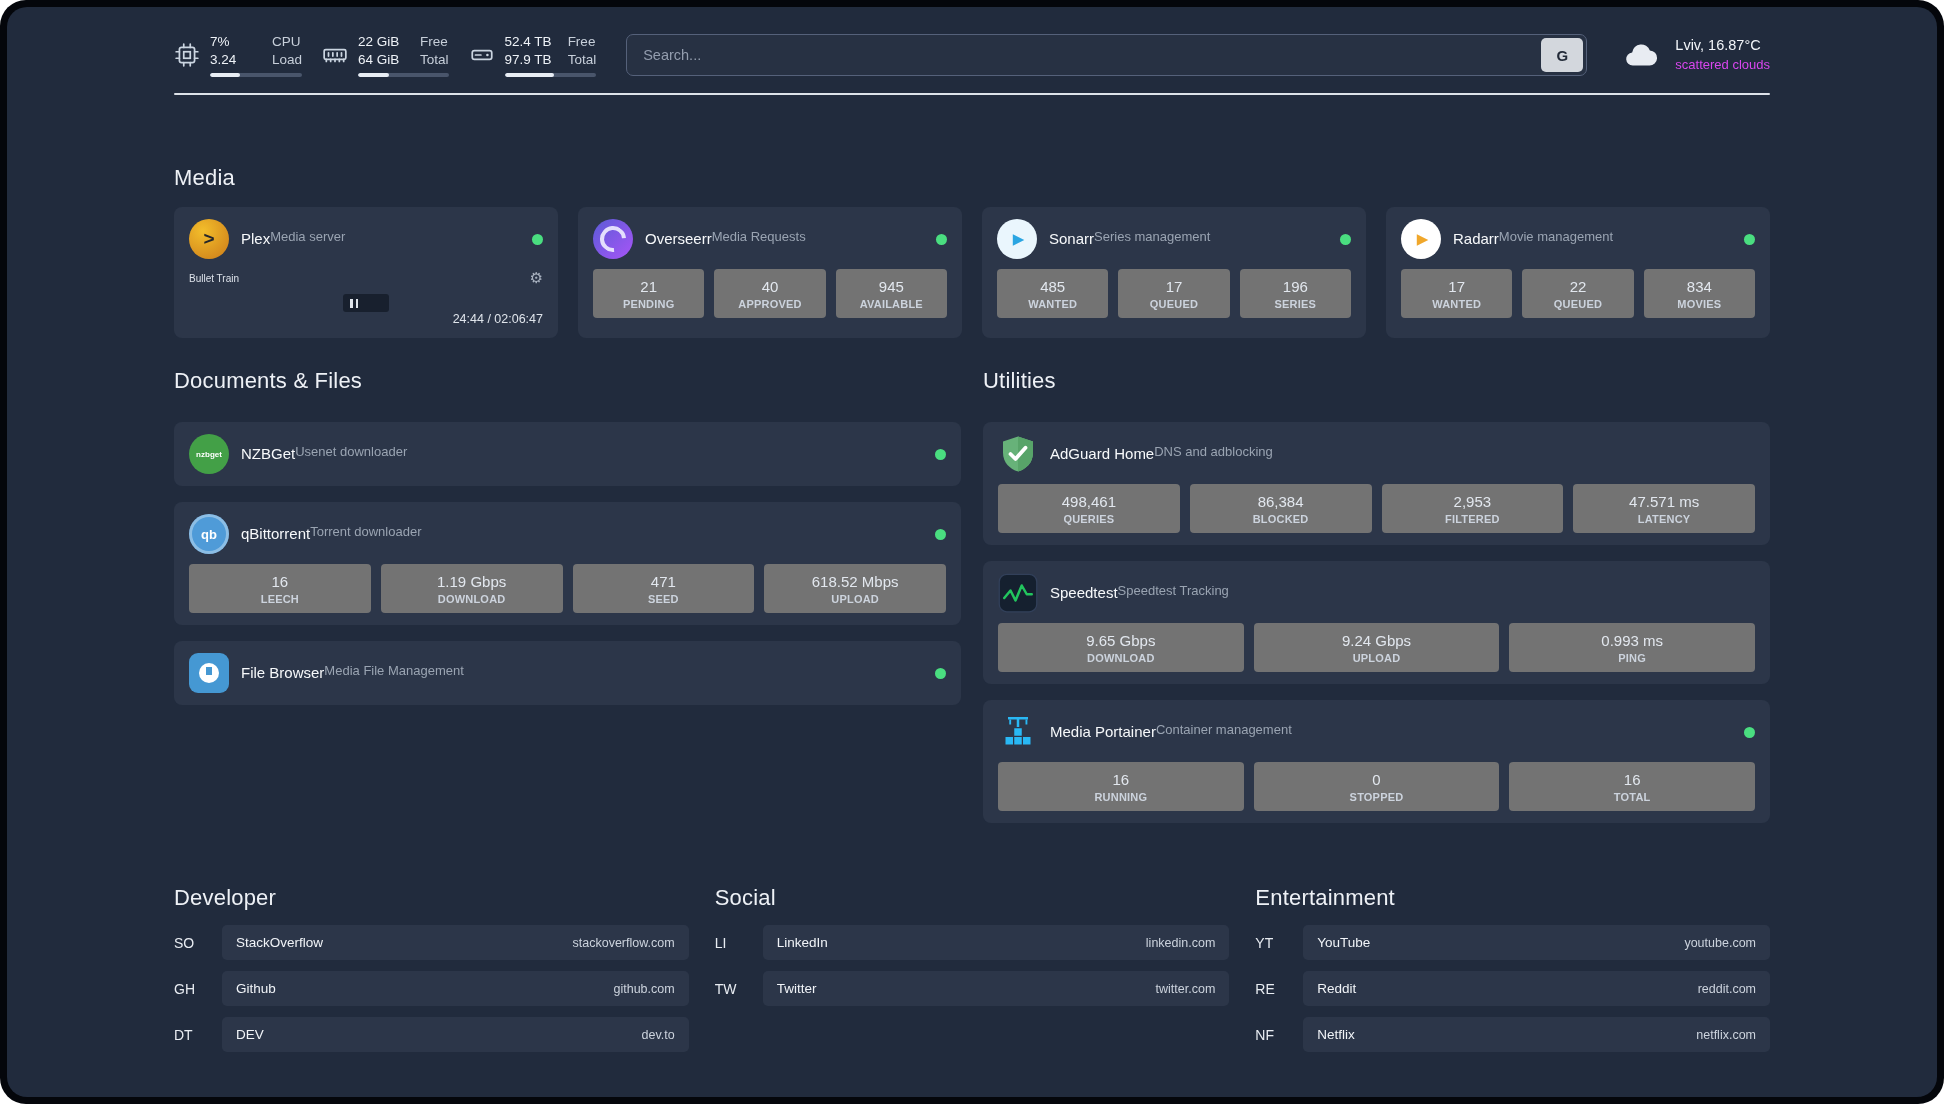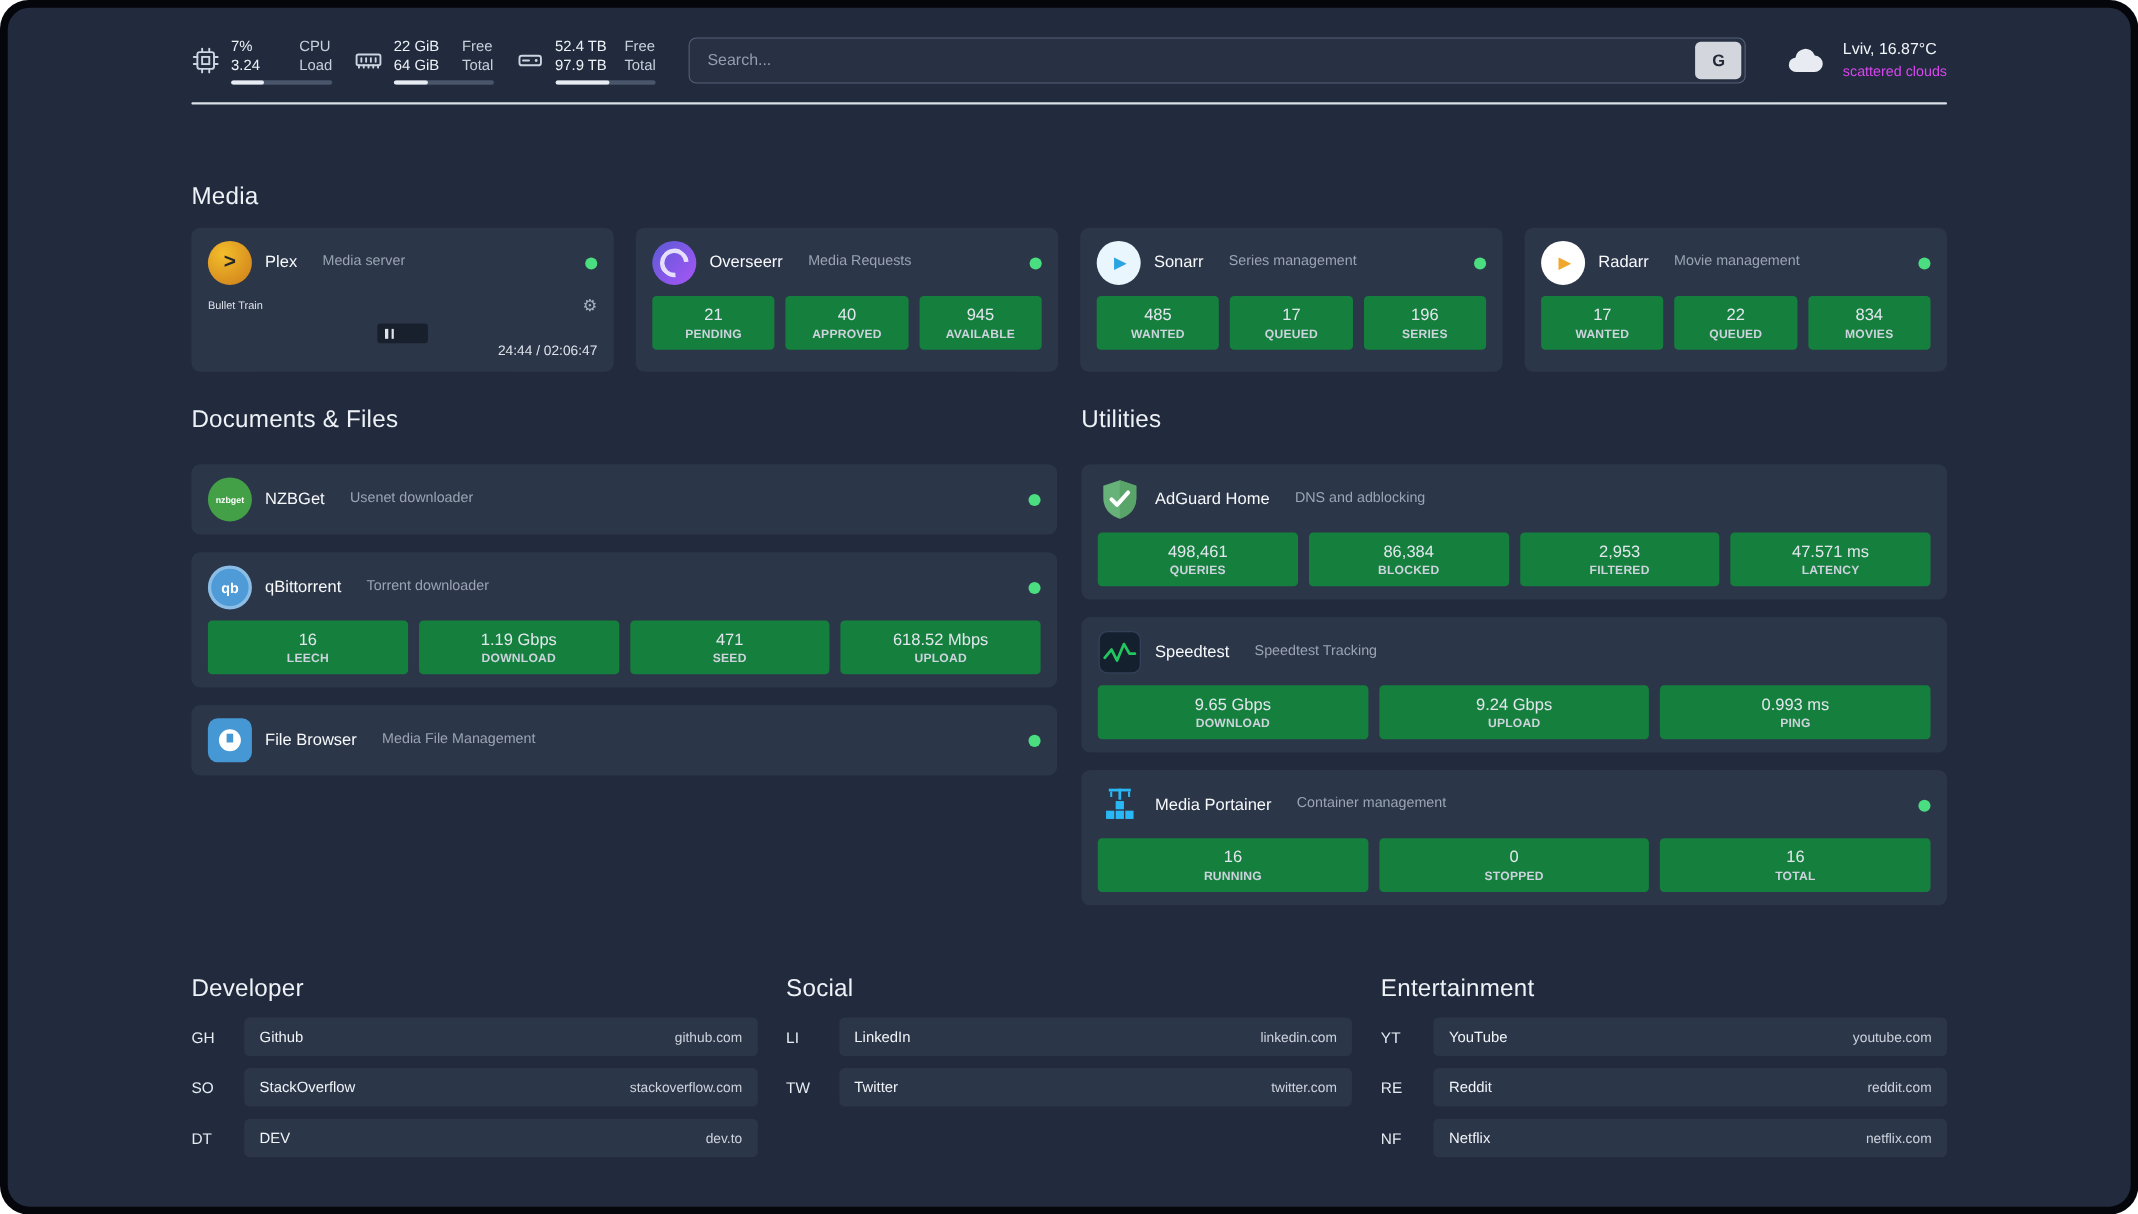--- a/index.html
+++ b/index.html
@@ -34,25 +34,25 @@
 
   
   .section-title{font-size:22px;font-weight:500;color:#eef1f6;letter-spacing:.2px;}
   .media-title{margin:70px 0 16px;}
   .media-grid{display:grid;grid-template-columns:repeat(4,1fr);gap:20px;}
 
   .card{background:#2c3649;border-radius:8px;padding:12px 15px;box-sizing:border-box;}
   .card-head{display:flex;align-items:center;gap:12px;}
   .head-text{display:flex;flex-direction:row;line-height:1.3;}
   .svc-name{font-size:15px;color:#f7f9fb;font-weight:500;}
-  .svc-sub{font-size:13px;color:#9aa4b2;margin-left:23px;}
+  .svc-sub{font-size:13px;color:#9aa4b2;}
   .dot{width:11px;height:11px;border-radius:50%;background:#4ade80;margin-left:auto;flex:none;}
 
   .tiles{display:flex;gap:10px;margin-top:10px;}
-  .tile{flex:1;background:#15803d;border-radius:4px;text-align:center;padding:9px 4px 8px;}
+  .tile{flex:1;background:#737373;border-radius:4px;text-align:center;padding:9px 4px 8px;}
   .tile-v{font-size:15px;color:#e2e7ee;}
   .tile-l{font-size:11px;font-weight:700;color:#ccd3dd;margin-top:3px;letter-spacing:.2px;}
 
   
   .icon{width:40px;height:40px;border-radius:50%;display:flex;align-items:center;justify-content:center;flex:none;}
   .icon-plex{background:radial-gradient(circle at 35% 30%,#f3be2b,#cc7b19);}
   .plex-glyph::before{content:">";font-weight:900;font-size:19px;color:#24262a;}
   .icon-overseerr{background:linear-gradient(135deg,#5b5bd6,#a855f7);}
   .overseerr-swirl{width:18px;height:18px;border:4px solid rgba(240,238,255,.9);border-right-color:transparent;border-radius:50%;transform:rotate(40deg);}
   .icon-sonarr{background:#eaf6fd;}
@@ -459,34 +459,34 @@
         </div>
       </div>
     </div>
   </div>
 
   <div class="bm-grid">
 
     <div class="bm-col">
       <div class="section-title bm-title">Developer</div>
       <div class="bm-row">
+        <span class="bm-abbr">SO</span>
+        <div class="bm-bar">
+          <span class="bm-name">StackOverflow</span>
+          <span class="bm-url">stackoverflow.com</span>
+        </div>
+      </div>
+      <div class="bm-row">
         <span class="bm-abbr">GH</span>
         <div class="bm-bar">
           <span class="bm-name">Github</span>
           <span class="bm-url">github.com</span>
         </div>
       </div>
       <div class="bm-row">
-        <span class="bm-abbr">SO</span>
-        <div class="bm-bar">
-          <span class="bm-name">StackOverflow</span>
-          <span class="bm-url">stackoverflow.com</span>
-        </div>
-      </div>
-      <div class="bm-row">
         <span class="bm-abbr">DT</span>
         <div class="bm-bar">
           <span class="bm-name">DEV</span>
           <span class="bm-url">dev.to</span>
         </div>
       </div>
     </div>
 
     <div class="bm-col">
       <div class="section-title bm-title">Social</div>

